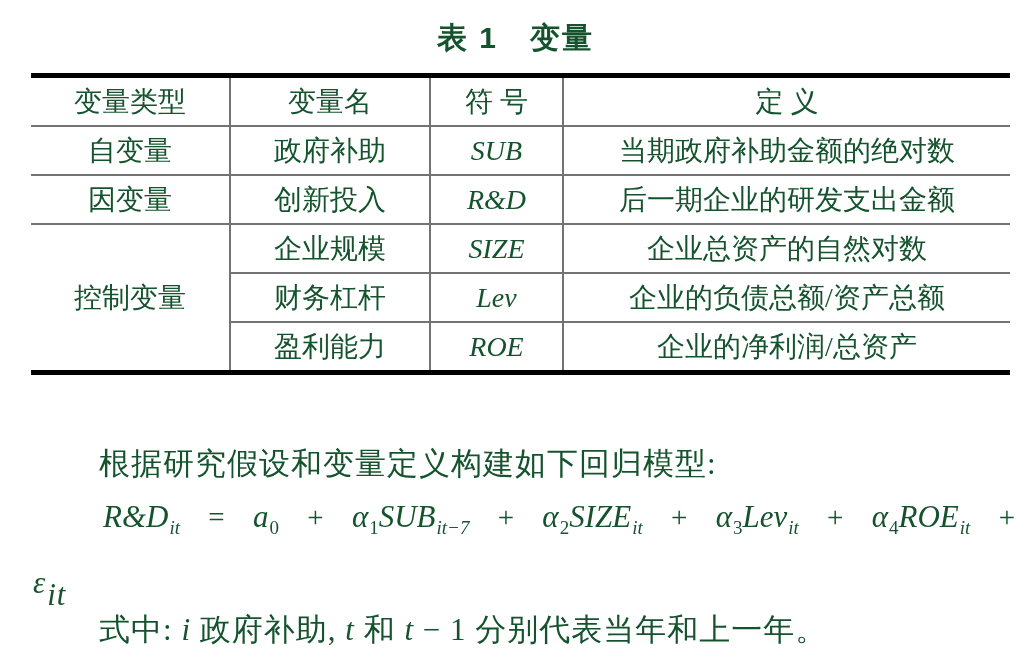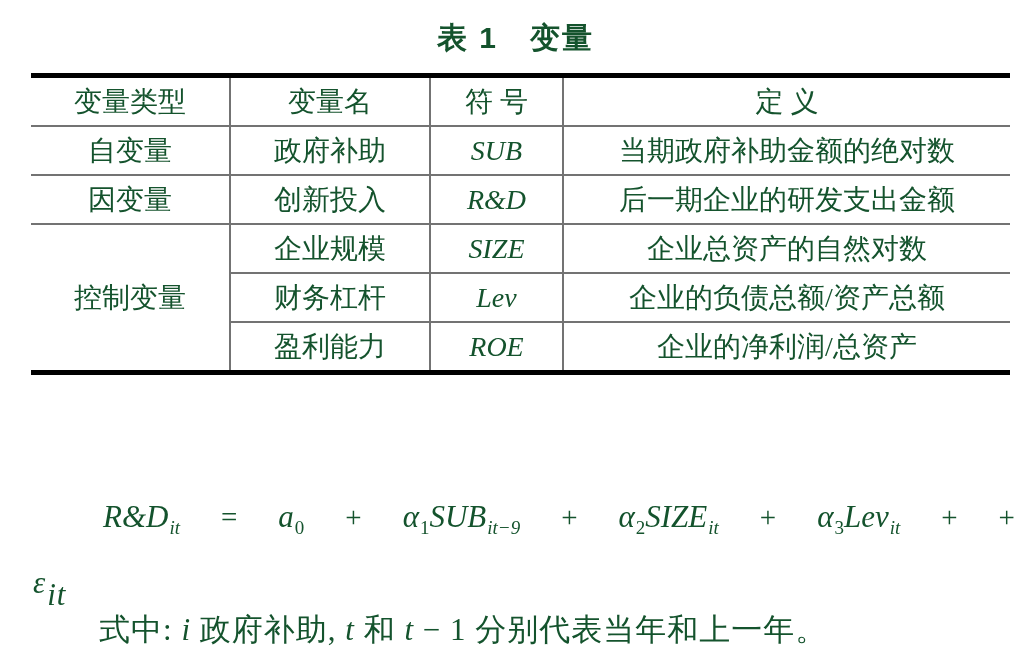--- a/index.html
+++ b/index.html
@@ -153,32 +153,34 @@
       <td>企业的负债总额/资产总额</td>
     </tr>
     <tr>
       <td>盈利能力</td>
       <td class="sym">ROE</td>
       <td>企业的净利润/总资产</td>
     </tr>
   </tbody>
     </table>
 
+  <div class="body-line intro-line">根据研究假设和变量定义构建如下回归模型:</div>
 
   <div class="formula-line">
     <span class="f-group"><span>R&amp;D</span><span class="f-sub">it</span></span>
     <span class="f-op">=</span>
     <span class="f-group"><span>a</span><span class="f-sub f-sub-num">0</span></span>
     <span class="f-op">+</span>
-    <span class="f-group"><span>α</span><span class="f-sub f-sub-num">1</span><span>SUB</span><span class="f-sub">it−9</span></span>
+    <span class="f-group"><span>α</span><span class="f-sub f-sub-num">1</span><span>SUB</span><span class="f-sub">it−7</span></span>
     <span class="f-op">+</span>
     <span class="f-group"><span>α</span><span class="f-sub f-sub-num">2</span><span>SIZE</span><span class="f-sub">it</span></span>
     <span class="f-op">+</span>
     <span class="f-group"><span>α</span><span class="f-sub f-sub-num">3</span><span>Lev</span><span class="f-sub">it</span></span>
     <span class="f-op">+</span>
+    <span class="f-group"><span>α</span><span class="f-sub f-sub-num">4</span><span>ROE</span><span class="f-sub">it</span></span>
     <span class="f-op">+</span>
   </div>
 
   <div class="body-line epsilon-line">
     <span class="eps">ε</span><span class="eps f-sub">it</span>
   </div>
 
   <div class="body-line note-line">
     <span>式中: </span><span class="var-it">i</span><span> 政府补助, </span><span class="var-it">t</span><span> 和 </span><span class="var-it">t</span><span> − 1 分别代表当年和上一年。</span>
   </div>

